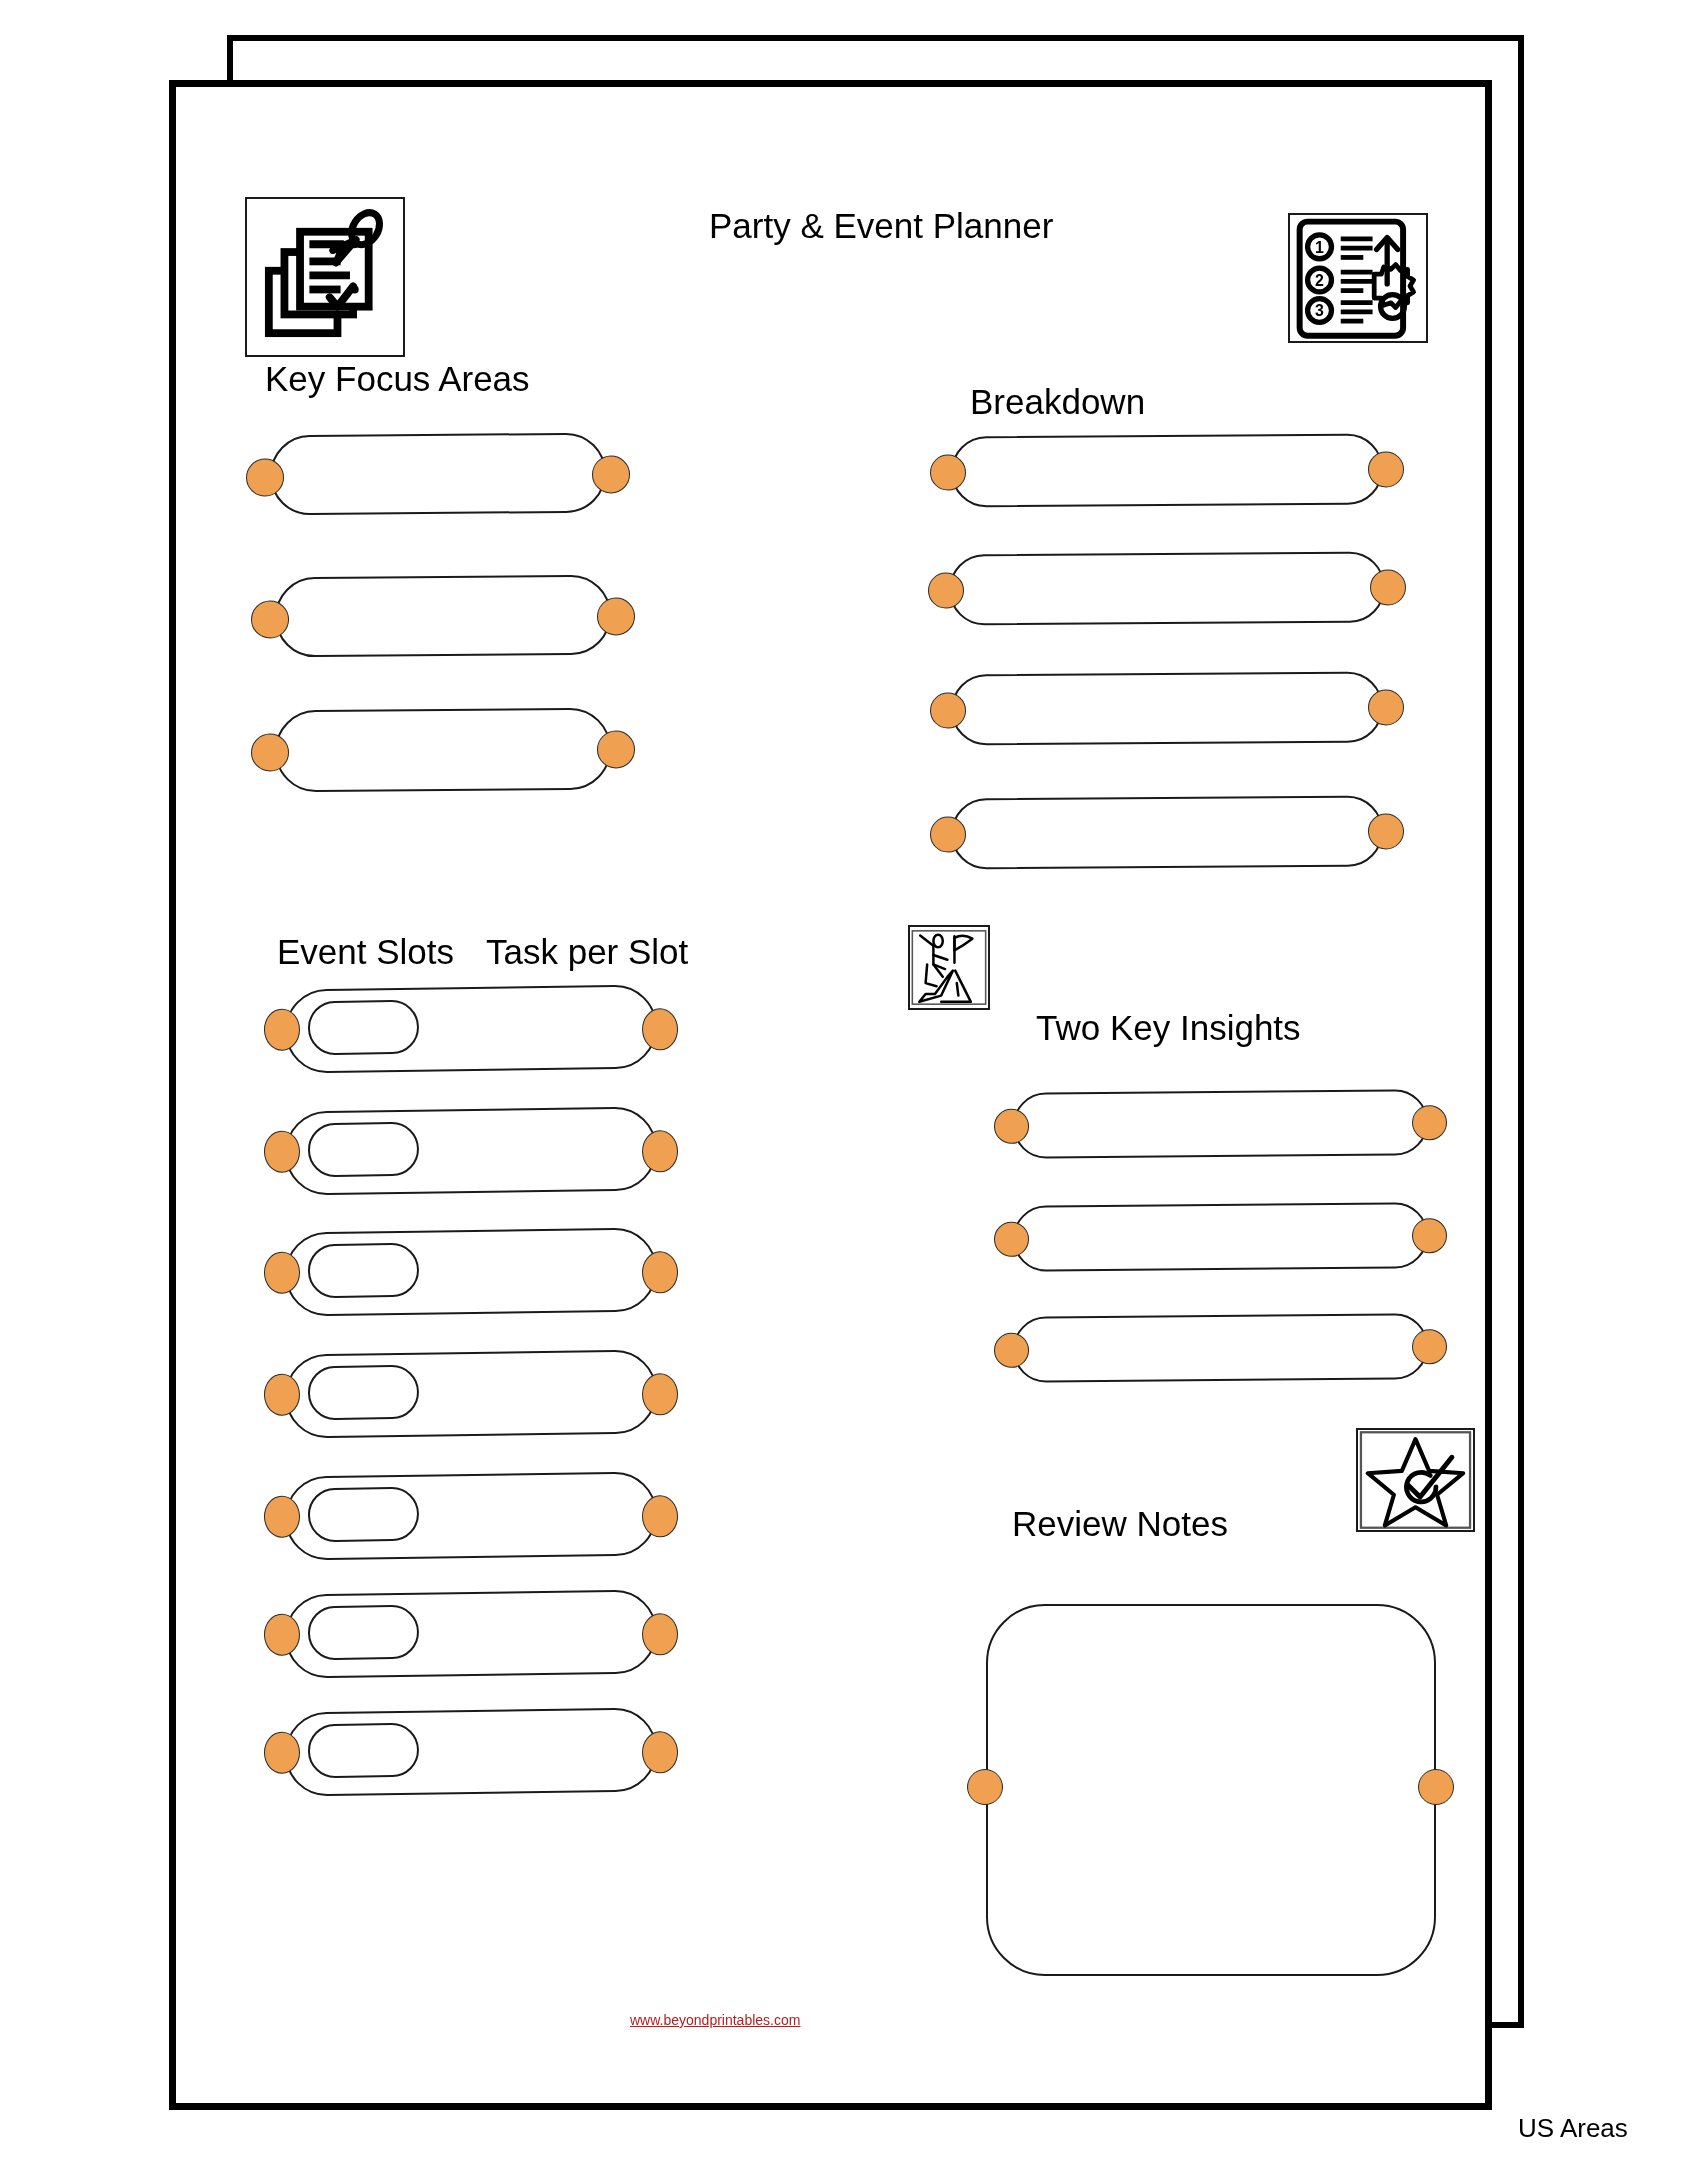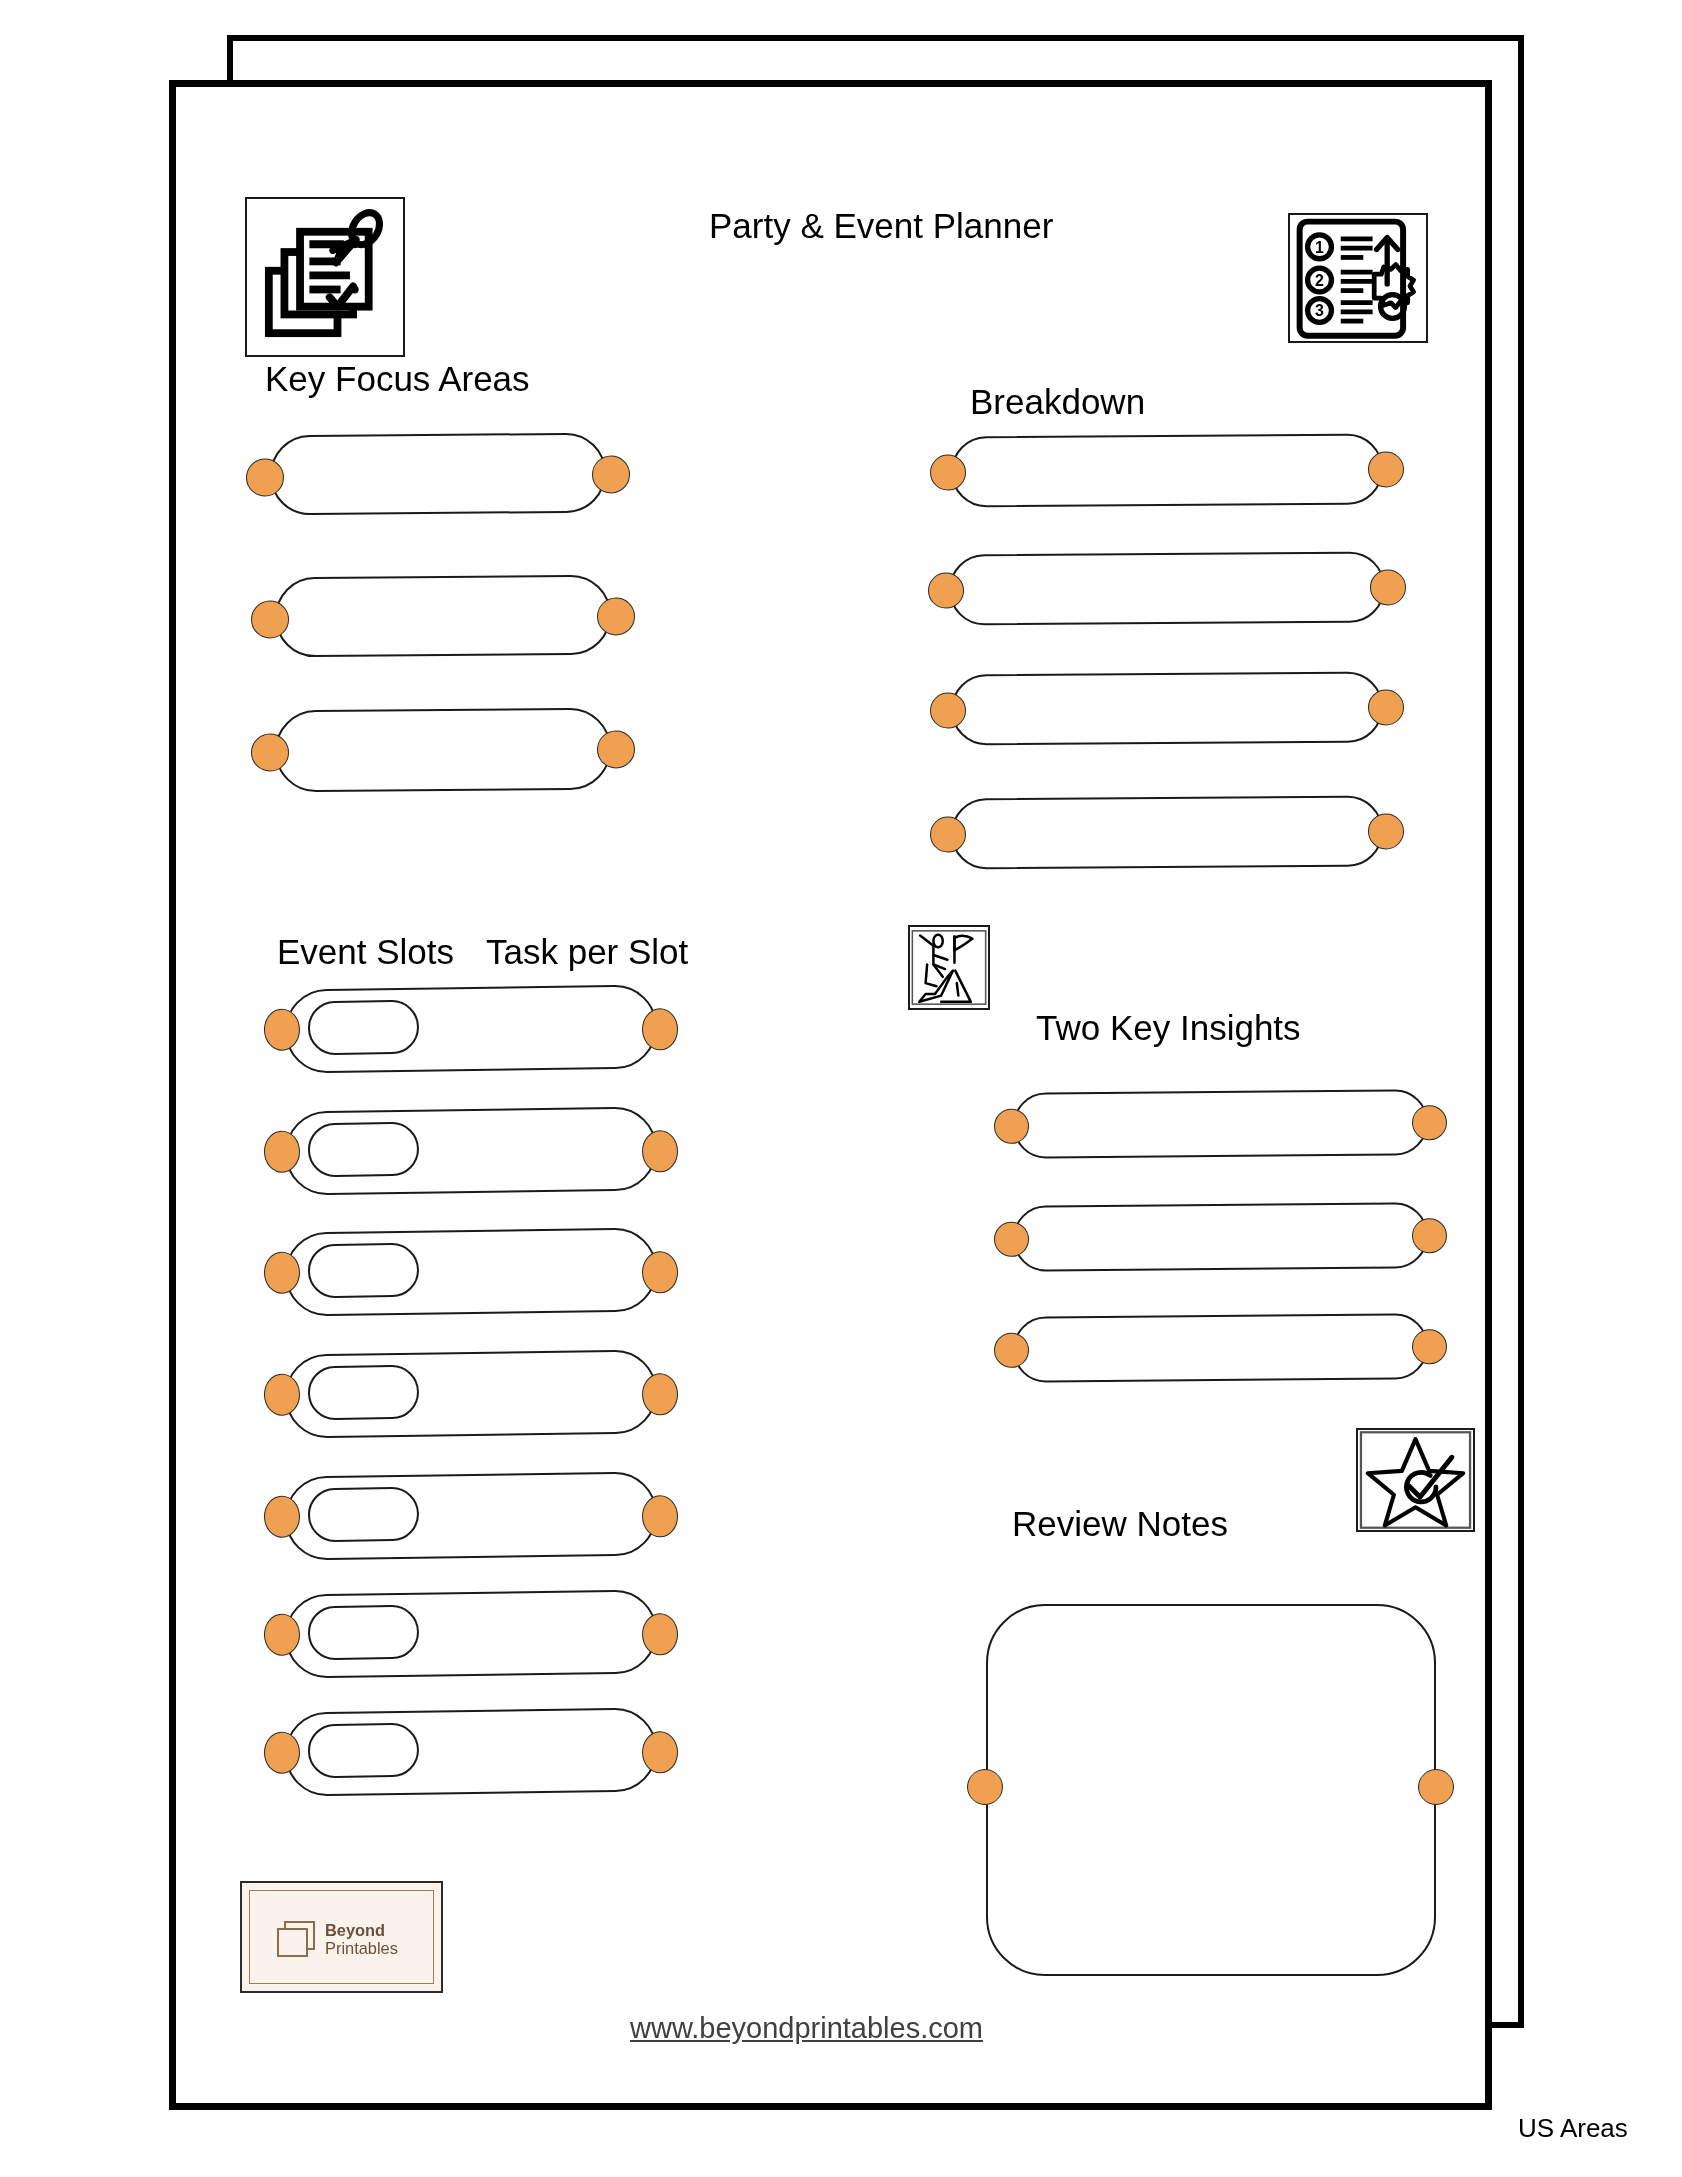--- a/index.html
+++ b/index.html
@@ -176,23 +176,23 @@
     font-family: "Liberation Sans", sans-serif;
   }
   #brand-text .b1 { font-weight: bold; display: block; }
   #brand-text .b2 { display: block; }
 
   
   #footer-url {
     position: absolute;
     left: 630px;
     top: 2012px;
-    font-size: 29px;
+    font-size: 14px;
     text-decoration: underline;
-    color: #404040;
+    color: #b91c1c;
     white-space: nowrap;
   }
   #paper-size {
     position: absolute;
     left: 1518px;
     top: 2113px;
     font-size: 26px;
     white-space: nowrap;
   }
 </style>
@@ -410,29 +410,18 @@
       <polyline points="44,49 54,59 82,24" fill="none" stroke="#000" stroke-width="4.4" stroke-linecap="round" stroke-linejoin="round"></polyline>
     </svg>
   </div>
 
   <div class="heading" style="left:1012px; top:1506px;">Review Notes</div>
 
   <div id="review-box"></div>
   <div class="dot" style="left:967px; top:1769px; width:36px; height:36px;"></div>
   <div class="dot" style="left:1418px; top:1769px; width:36px; height:36px;"></div>
 
-  <div id="brand-logo">
-    <div id="brand-logo-inner"></div>
-    <div id="brand-mark">
-      <div class="sq sq-back"></div>
-      <div class="sq sq-front"></div>
-    </div>
-    <div id="brand-text">
-      <span class="b1">Beyond</span>
-      <span class="b2">Printables</span>
-    </div>
-  </div>
 
   <div id="footer-url">www.beyondprintables.com</div>
   <div id="paper-size">US Areas</div>
 
 </div>
 
 
 </body></html>

